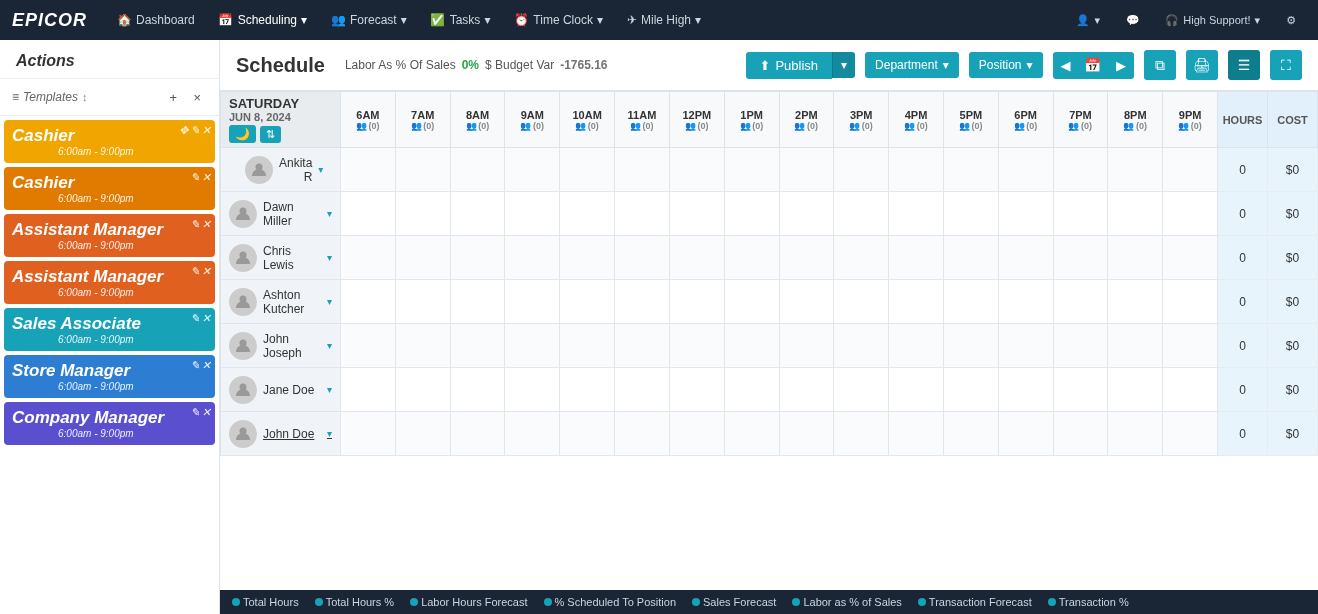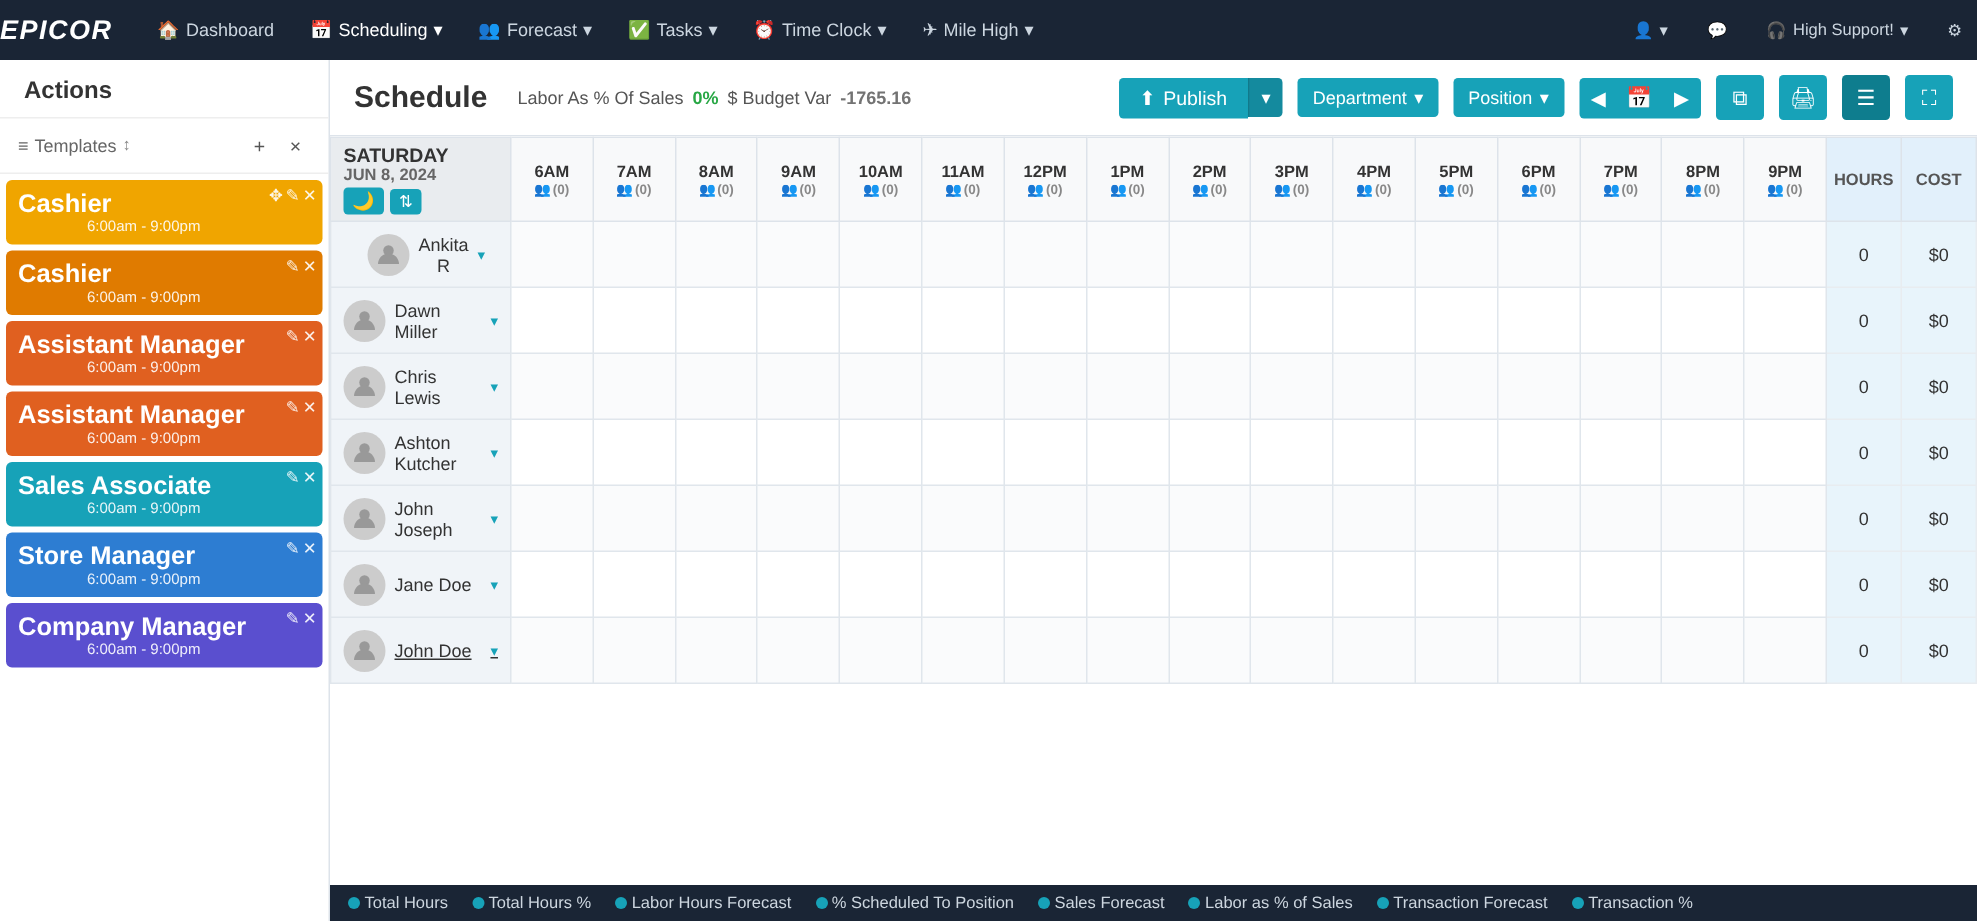--- a/index.html
+++ b/index.html
@@ -4,21 +4,21 @@
   <style>
     * { box-sizing: border-box; margin: 0; padding: 0; }
     body { font-family: Arial, sans-serif; font-size: 12px; background: #f0f2f5; color: #333; overflow: hidden; }
 
     
     .top-nav {
       background: #1a2535;
       display: flex;
       align-items: center;
       height: 40px;
-      padding: 0 0;
+      padding: 0 12px;
       gap: 4px;
     }
     .nav-logo {
       color: #fff;
       font-weight: bold;
       font-size: 18px;
       letter-spacing: 1px;
       margin-right: 16px;
       font-style: italic;
     }
@@ -49,20 +49,21 @@
     }
 
     
     .sidebar {
       width: 220px;
       background: #fff;
       border-right: 1px solid #dde3ea;
       display: flex;
       flex-direction: column;
       flex-shrink: 0;
+      font-style: italic;
     }
     .sidebar-actions-header {
       padding: 12px 16px 8px;
       font-size: 16px;
       font-weight: bold;
       color: #333;
       border-bottom: 1px solid #eee;
     }
     .sidebar-templates-row {
       display: flex;
@@ -631,21 +632,21 @@
               <th>
     <div class="time-col-header">9PM</div>
     <div class="time-col-sub"><span>👥</span>(0)</div>
   </th>
               <th class="hours-col">HOURS</th>
               <th class="cost-col">COST</th>
             </tr>
         </thead>
         <tbody id="schedule-tbody">
         <tr>
-              <td style="text-align: center; padding: 4px 24px; background: rgb(240, 244, 248); border: 1px solid rgb(224, 230, 236); margin-left: 24px;">
+              <td style="text-align: right; padding: 4px 24px; background: rgb(240, 244, 248); border: 1px solid rgb(224, 230, 236); margin-left: 24px;">
     <div style="display:flex; align-items:center; gap:6px;">
       <div class="employee-avatar">
         <svg width="16" height="16" viewBox="0 0 16 16" fill="#999">
           <circle cx="8" cy="5" r="3.5"></circle>
           <path d="M1 14c0-3.866 3.134-7 7-7s7 3.134 7 7"></path>
         </svg>
       </div>
       <span class="employee-name">Ankita R</span>
       <span class="employee-caret">▾</span>
     </div>

